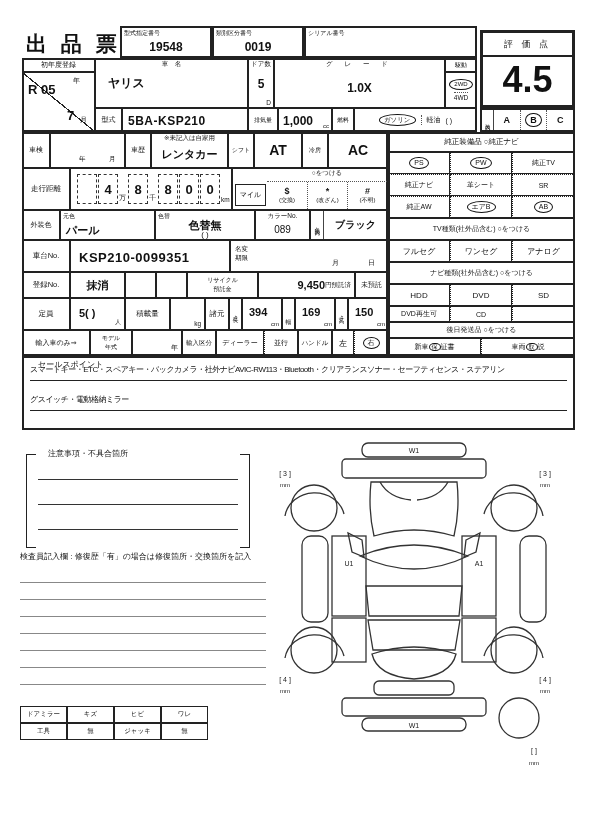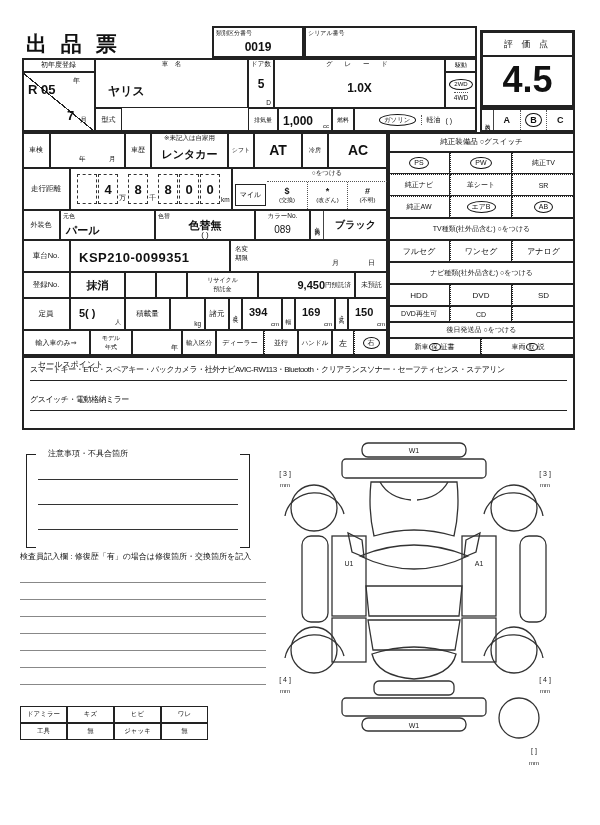--- a/index.html
+++ b/index.html
@@ -29,20 +29,24 @@
 .nowrap{white-space:nowrap;overflow:hidden;}
 svg text{font-family:"Liberation Sans","DejaVu Sans",sans-serif;}
 </style>
 </head>
 <body>
 
 <div id="sheet">
 
   <div class="nb b" style="left:26px;top:30px;width:110px;font-size:21px;letter-spacing:4px;">出 品 票</div>
 
+  <div class="c t2" style="left:120px;top:26px;width:92px;height:32px;">
+    <span class="lab">型式指定番号</span>
+    <span class="nb b f12" style="left:0;right:0;top:12px;text-align:center;">19548</span>
+  </div>
   <div class="c t2" style="left:212px;top:26px;width:92px;height:32px;">
     <span class="lab">類別区分番号</span>
     <span class="nb b f12" style="left:0;right:0;top:12px;text-align:center;">0019</span>
   </div>
   <div class="c t2" style="left:304px;top:26px;width:173px;height:32px;">
     <span class="lab">シリアル番号</span>
   </div>
 
   <div class="c t3" style="left:480px;top:30px;width:95px;height:78px;">
     <div style="height:24px;border-bottom:2px solid #222;display:flex;align-items:center;justify-content:center;font-size:9px;letter-spacing:3px;">評 価 点</div>
@@ -64,38 +68,41 @@
 
   <div class="c flex f7" style="left:22px;top:58px;width:73px;height:14px;">初年度登録</div>
   <div class="c diag" style="left:22px;top:72px;width:73px;height:60px;">
     <span class="nb f7" style="left:50px;top:3px;">年</span>
     <span class="nb b f13" style="left:5px;top:9px;">R 05</span>
     <span class="nb b f13" style="left:44px;bottom:8px;">7</span>
     <span class="nb f7" style="left:57px;bottom:6px;">月</span>
   </div>
   <div class="c" style="left:95px;top:58px;width:153px;height:50px;">
     <span class="labC f7">車　名</span>
-    <span class="nb b f12" style="left:12px;top:24px;text-align:center;">ヤリス</span>
+    <span class="nb b f12" style="left:12px;top:16px;text-align:center;">ヤリス</span>
   </div>
   <div class="c" style="left:248px;top:58px;width:26px;height:50px;">
     <span class="labC f55">ドア数</span>
     <span class="nb b f12" style="left:0;right:0;top:18px;text-align:center;">5</span>
     <span class="nb f65" style="right:2px;bottom:1px;">D</span>
   </div>
   <div class="c" style="left:274px;top:58px;width:171px;height:50px;">
     <span class="labC f7" style="letter-spacing:5px;">グ レ ー ド</span>
     <span class="nb b f12" style="left:0;right:0;top:22px;text-align:center;">1.0X</span>
   </div>
   <div class="c flex f6" style="left:445px;top:58px;width:32px;height:14px;">駆動</div>
   <div class="c col" style="left:445px;top:72px;width:32px;height:36px;">
     <span class="circle" style="font-size:6px;">2WD</span>
     <span class="f65" style="margin-top:2px;border-top:1px dotted #555;padding-top:1px;">4WD</span>
   </div>
 
   <div class="c flex f7" style="left:95px;top:108px;width:27px;height:24px;">型式</div>
+  <div class="c" style="left:122px;top:108px;width:126px;height:24px;">
+    <span class="nb b f12" style="left:5px;top:5px;letter-spacing:.5px;">5BA-KSP210</span>
+  </div>
   <div class="c flex f6" style="left:248px;top:108px;width:30px;height:24px;">排気量</div>
   <div class="c" style="left:278px;top:108px;width:54px;height:24px;padding-left:44px;">
     <span class="nb b f12" style="left:4px;top:5px;">1,000</span>
     <span class="nb f6" style="right:2px;bottom:2px;">cc</span>
   </div>
   <div class="c flex f6" style="left:332px;top:108px;width:22px;height:24px;">燃料</div>
   <div class="c flex" style="left:354px;top:108px;width:123px;height:24px;gap:5px;">
     <span class="circle" style="font-size:6.5px;">ガソリン</span>
     <span class="f7 dotL" style="padding-left:5px;">軽油</span>
     <span class="f7">(        )</span>
@@ -109,21 +116,21 @@
   <div class="c flex f7" style="left:125px;top:132px;width:26px;height:36px;">車歴</div>
   <div class="c" style="left:151px;top:132px;width:77px;height:36px;">
     <span class="labC f55">※未記入は自家用</span>
     <span class="nb b f11" style="left:0;right:0;top:14px;text-align:center;">レンタカー</span>
   </div>
   <div class="c flex f6" style="left:228px;top:132px;width:26px;height:36px;">シフト</div>
   <div class="c flex b f14" style="left:254px;top:132px;width:48px;height:36px;">AT</div>
   <div class="c flex f6" style="left:302px;top:132px;width:26px;height:36px;">冷房</div>
   <div class="c flex b f14" style="left:328px;top:132px;width:60px;height:36px;">AC</div>
 
-  <div class="c flex f75" style="left:388px;top:132px;width:187px;height:20px;">純正装備品 ○グスイッチ</div>
+  <div class="c flex f75" style="left:388px;top:132px;width:187px;height:20px;">純正装備品 ○純正ナビ</div>
   <div class="c flex f7" style="left:388px;top:152px;width:62px;height:22px;">
       <span class="circle">PS</span>
     </div>
   <div class="c flex f7" style="left:450px;top:152px;width:62px;height:22px;border-left-style:dotted;">
       <span class="circle">PW</span>
     </div>
   <div class="c flex f7" style="left:512px;top:152px;width:63px;height:22px;border-left-style:dotted;">
       <span>純正TV</span>
     </div>
   <div class="c flex f7" style="left:388px;top:174px;width:62px;height:22px;border-top-style:dotted;">

